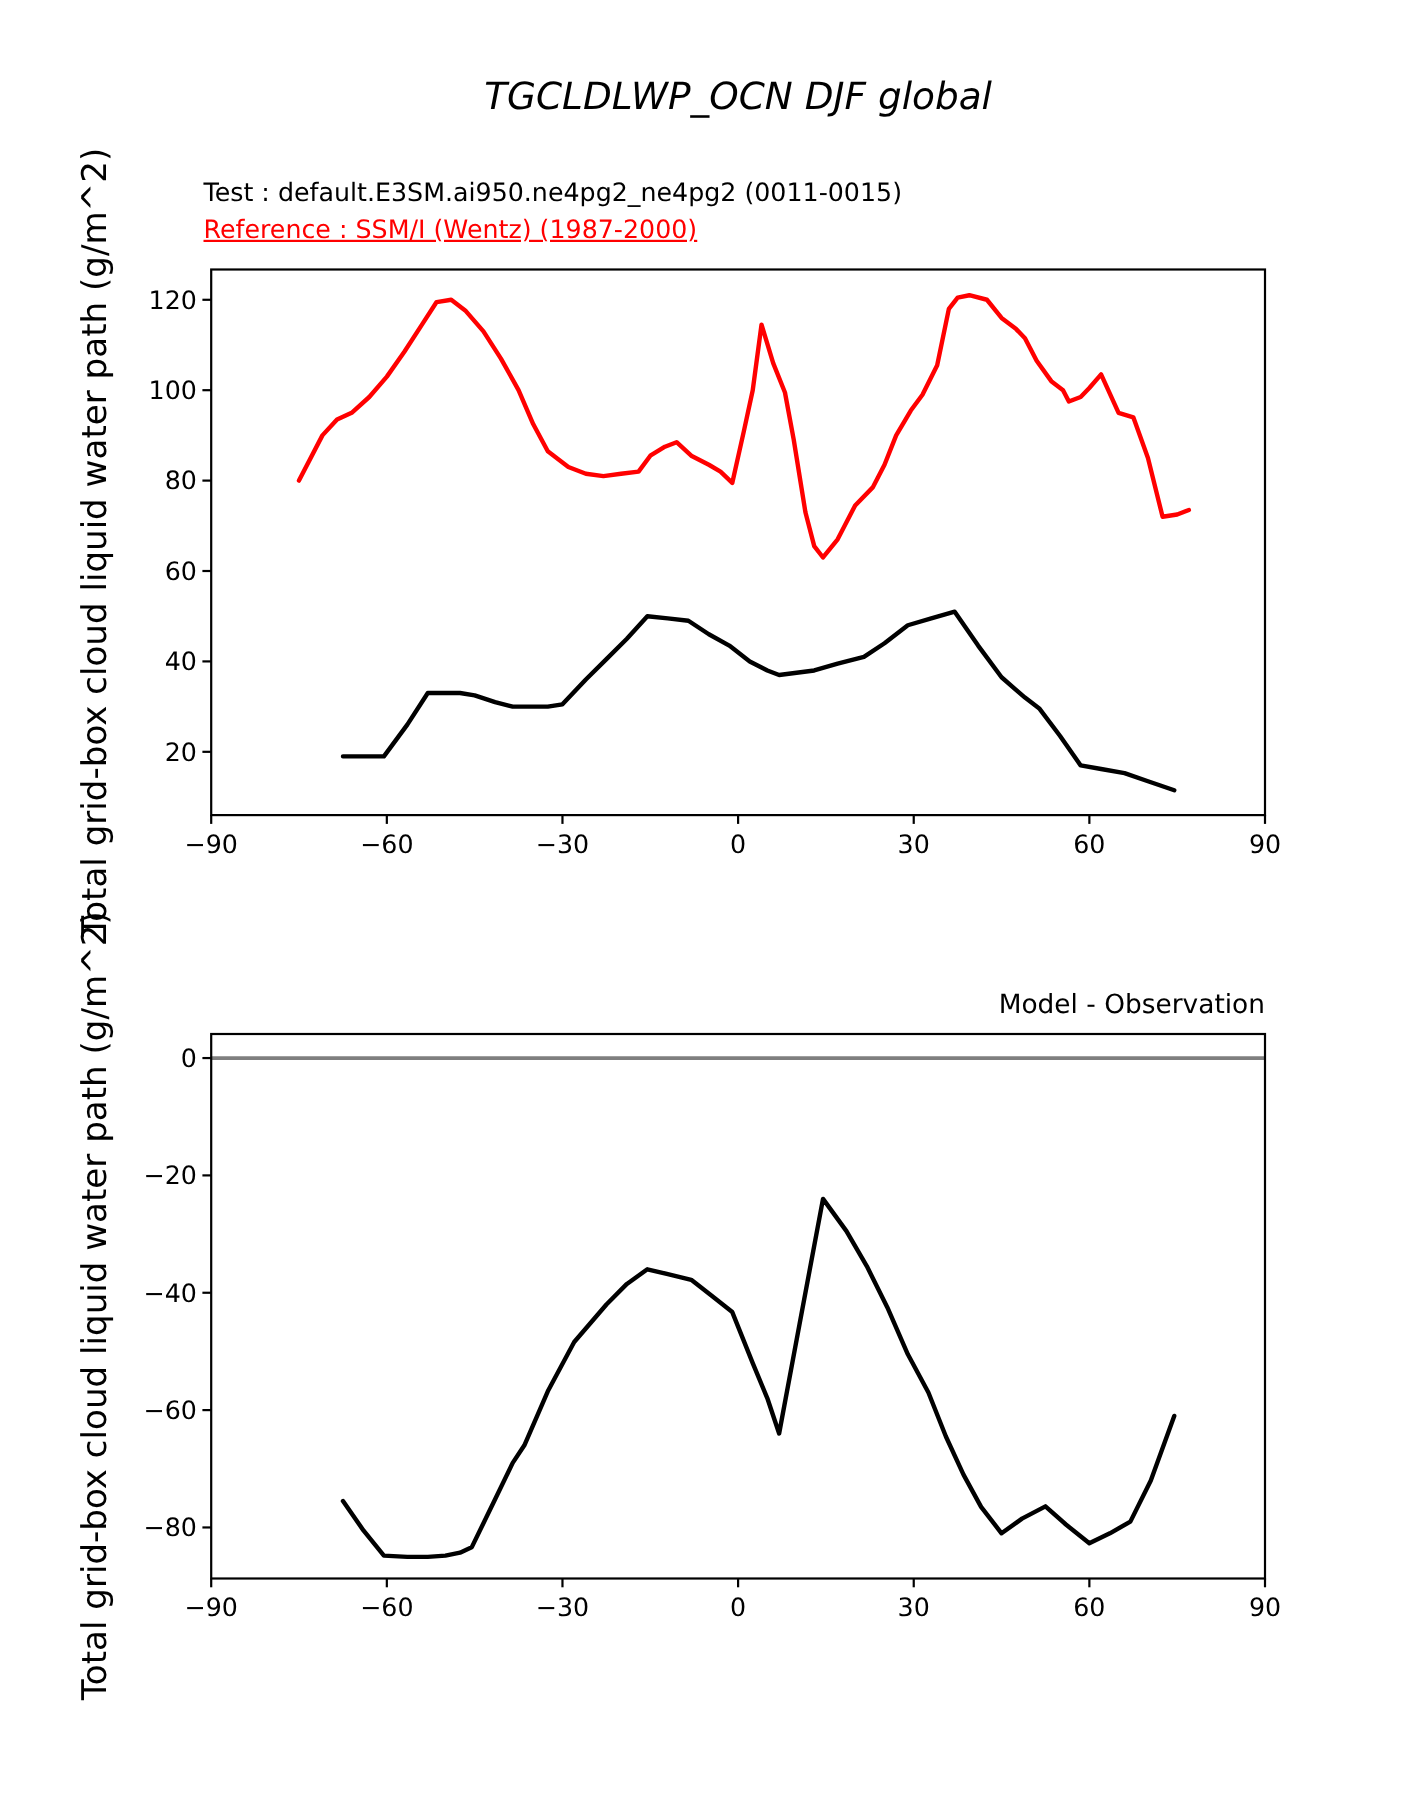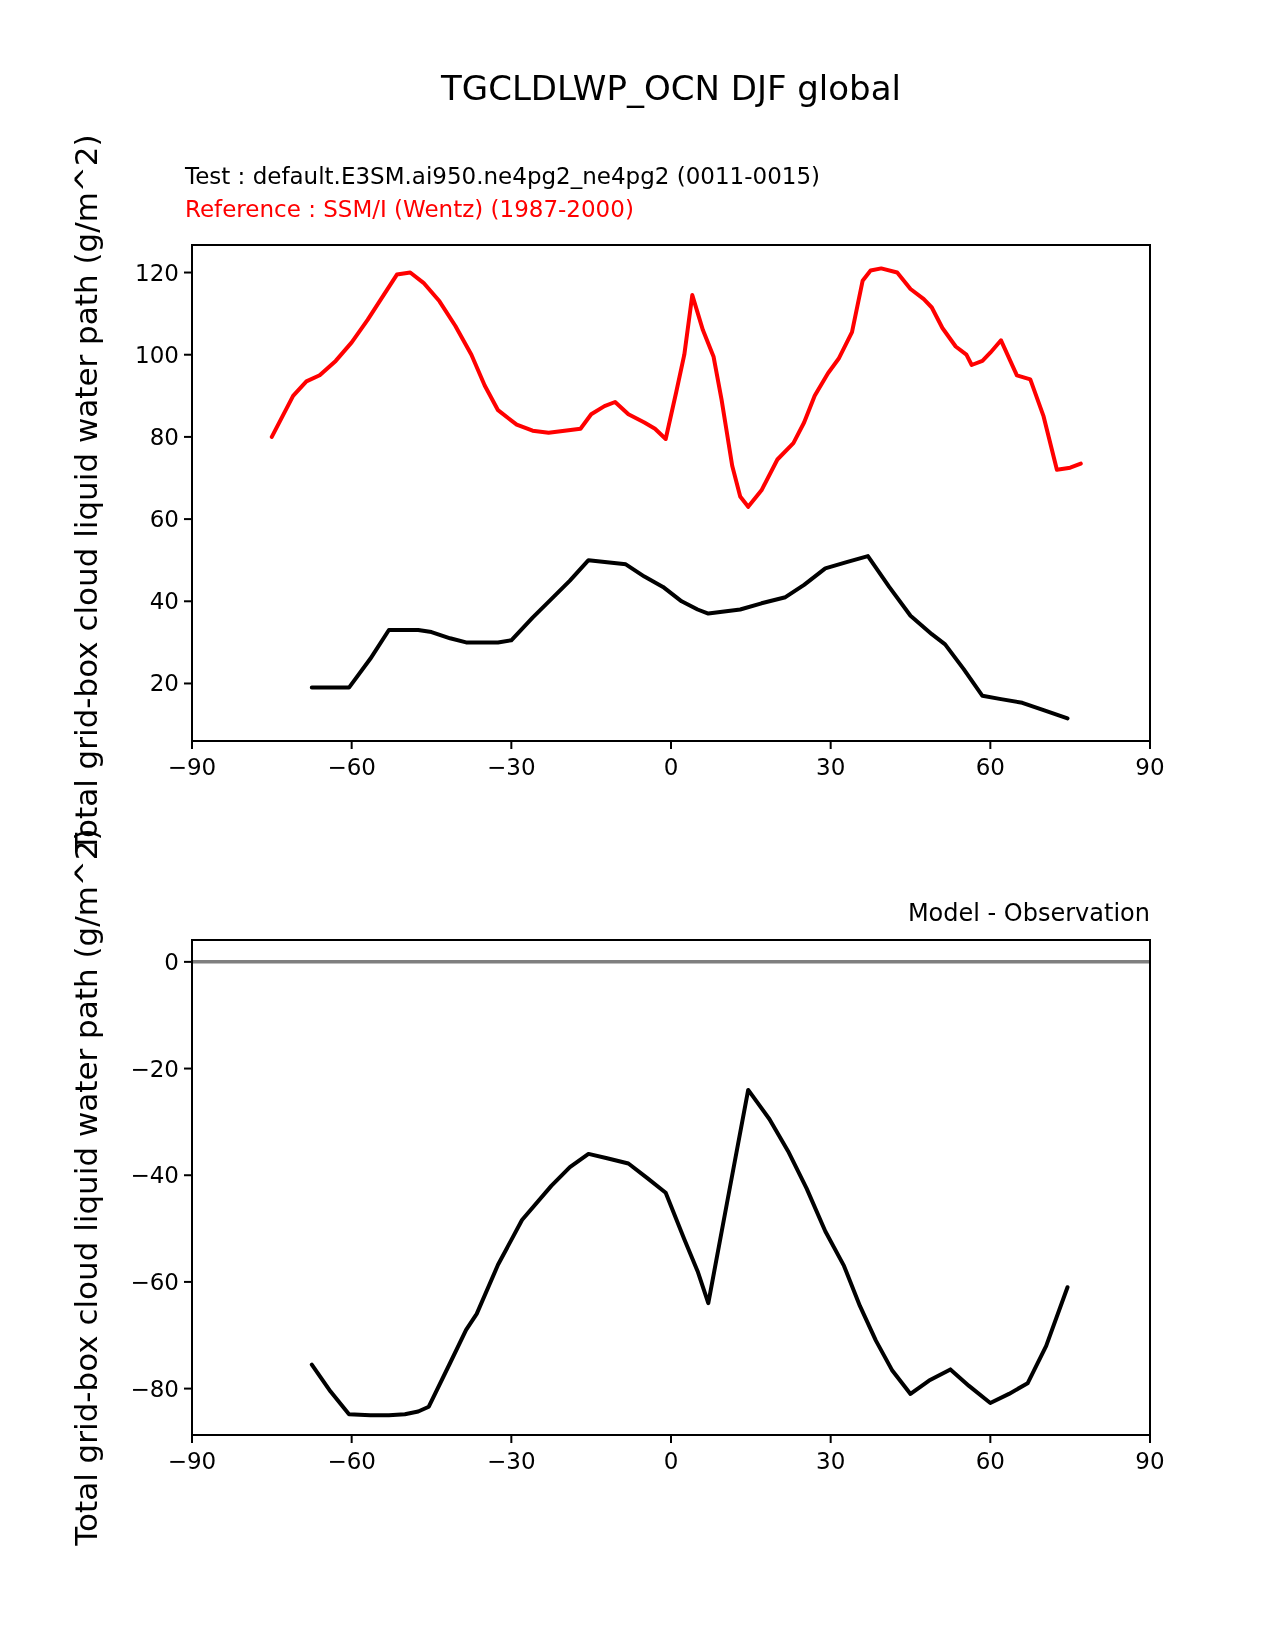--- a/index.html
+++ b/index.html
@@ -3,40 +3,40 @@
 <meta charset="utf-8">
 <style>
   html,body{margin:0;padding:0;}
   body{
     width:1275px;height:1650px;position:relative;overflow:hidden;
     background:#ffffff;font-family:"DejaVu Sans","Liberation Sans",sans-serif;
   }
   .fig-text{position:absolute;color:#000;white-space:nowrap;}
   .suptitle{
     left:192px;top:70px;width:958px;text-align:center;
-    font-size:34px;line-height:1.1;
+    font-size:34px;line-height:1.1;font-style:italic;
   }
   .test-label{left:185px;top:163px;font-size:23px;}
   .ref-label{left:185px;top:196px;font-size:23px;}
   .diff-title{left:192px;top:899px;width:958px;text-align:right;font-size:24px;}
   .ylabel{
     font-size:31px;
     transform:translate(-50%,-50%) rotate(-90deg);
   }
   .ylabel-top{left:86px;top:493px;}
   .ylabel-bottom{left:86px;top:1187px;}
   svg#canvas{position:absolute;left:0;top:0;}
 </style>
 </head>
 <body>
 
 <div>
   <div class="fig-text suptitle">TGCLDLWP_OCN DJF global</div>
   <div class="fig-text test-label">Test : default.E3SM.ai950.ne4pg2_ne4pg2 (0011-0015)</div>
-  <div class="fig-text ref-label" style="color: rgb(255, 0, 0);">Reference : SSM/I (Wentz) (1987-2000)</div>
+  <div class="fig-text ref-label" style="color: rgb(255, 0, 0); text-decoration: underline;">Reference : SSM/I (Wentz) (1987-2000)</div>
   <div class="fig-text ylabel ylabel-top">Total grid-box cloud liquid water path (g/m^2)</div>
   <div class="fig-text ylabel ylabel-bottom">Total grid-box cloud liquid water path (g/m^2)</div>
   <div class="fig-text diff-title">Model - Observation</div>
   <svg id="canvas" width="1275" height="1650" aria-hidden="true">
       <g>
         <polyline points="311.8,687.6 330.4,687.6 349.0,687.6 370.3,658.8 388.9,630.0 404.9,630.0 418.2,630.0 431.5,632.1 450.1,638.3 466.1,642.4 484.7,642.4 498.0,642.4 511.3,640.3 532.6,617.7 551.3,599.2 569.9,580.7 588.5,560.2 607.1,562.2 625.8,564.3 644.4,576.6 663.0,586.9 681.6,601.3 697.6,609.5 708.3,613.6 724.2,611.6 740.2,609.5 761.5,603.3 785.4,597.2 804.1,584.8 825.3,568.4 846.6,562.2 867.9,556.1 889.2,586.9 910.5,615.7 931.8,634.2 945.1,644.4 963.7,669.1 982.4,695.8 1001.0,699.1 1022.3,702.8 1043.6,710.2 1067.5,718.4" fill="none" stroke="#000000" stroke-width="4" stroke-linejoin="round" stroke-linecap="round"></polyline>
         <polyline points="271.8,436.9 293.1,395.8 306.4,381.4 319.7,375.3 335.7,360.9 351.7,342.4 367.6,319.8 383.6,295.1 396.9,274.6 410.2,272.5 423.5,282.8 439.5,301.3 455.4,326.0 471.4,354.7 484.7,385.5 498.0,410.2 516.7,424.6 532.6,430.7 548.6,432.8 564.6,430.7 580.5,428.7 591.2,414.3 604.5,406.1 615.1,402.0 628.4,414.3 644.4,422.5 655.0,428.7 665.7,439.0 676.3,391.7 684.3,354.7 692.3,295.1 702.9,330.1 713.6,356.8 721.6,399.9 726.9,432.8 732.2,465.7 740.2,496.5 748.2,506.8 761.5,490.3 777.4,459.5 793.4,443.1 804.1,422.5 814.7,395.8 828.0,373.2 838.6,358.8 852.0,332.1 862.6,280.8 870.6,270.5 881.2,268.4 897.2,272.5 910.5,289.0 923.8,299.2 931.8,307.5 942.4,328.0 955.7,346.5 966.4,354.7 971.7,365.0 982.4,360.9 990.3,352.7 1001.0,340.3 1016.9,375.3 1030.3,379.4 1043.6,416.4 1056.9,469.8 1070.2,467.7 1080.8,463.6" fill="none" stroke="#ff0000" stroke-width="4" stroke-linejoin="round" stroke-linecap="round"></polyline>
         <rect x="192" y="245" width="958" height="496" fill="none" stroke="#000000" stroke-width="2"></rect>
         <line x1="192" x2="192" y1="741" y2="749" stroke="#000" stroke-width="2"></line>
         <text x="192" y="775" text-anchor="middle" font-size="23" fill="#000">−90</text>

